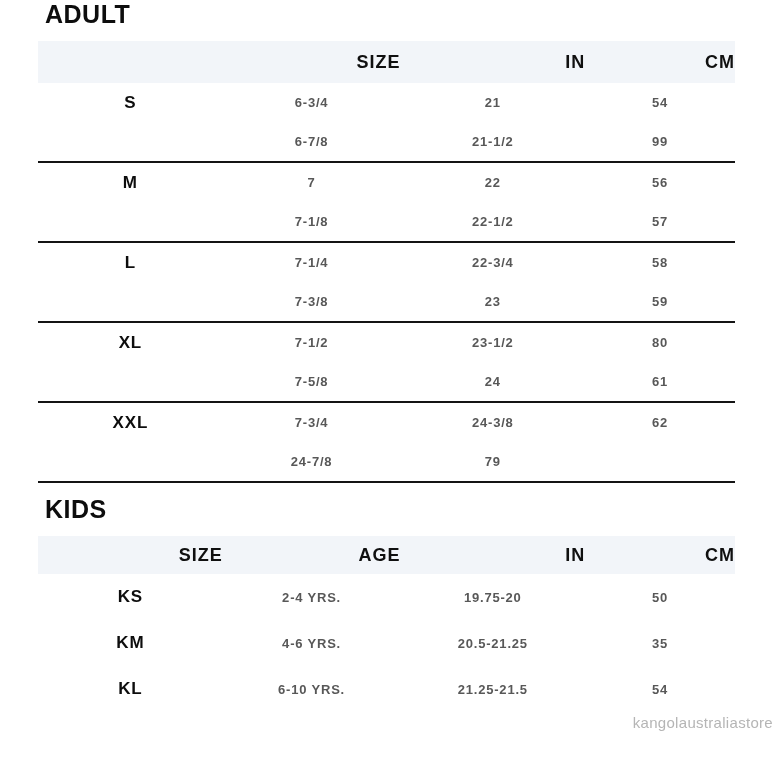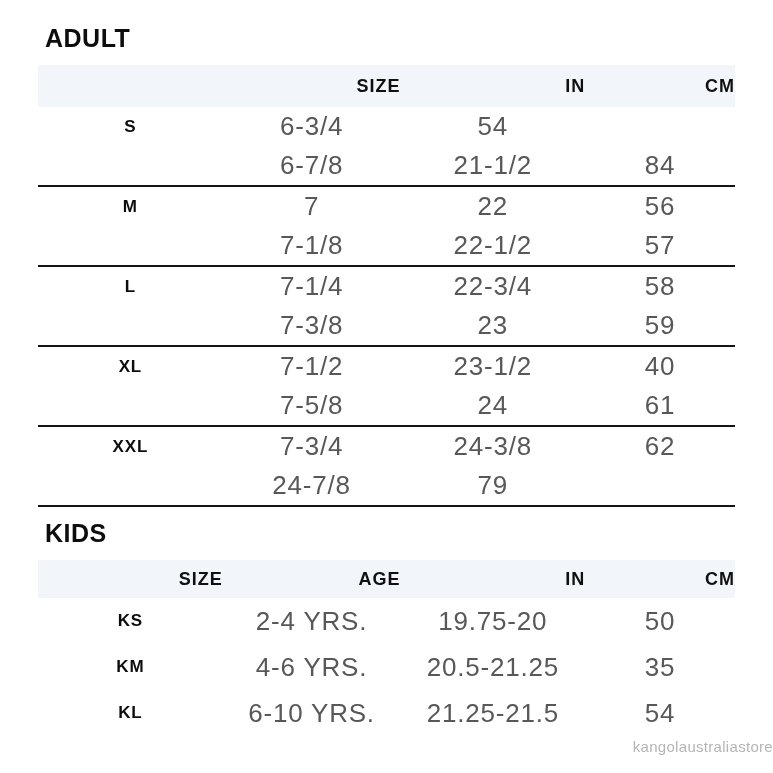--- a/index.html
+++ b/index.html
@@ -8,21 +8,20 @@
     background: #ffffff;
     font-family: "Liberation Sans", sans-serif;
   }
   .page {
     position: relative;
     width: 773px;
     height: 773px;
     background: #ffffff;
     overflow: hidden;
     box-sizing: border-box;
-    padding-top: 24px;
   }
   .section-title {
     margin: 0 0 12px 45px;
     font-size: 25px;
     font-weight: 700;
     letter-spacing: 0.5px;
     color: #0d0d0d;
   }
   .table {
     margin: 0 38px;
@@ -51,22 +50,22 @@
     height: 39px;
   }
   .kids-row {
     height: 46px;
   }
   .size-group {
     border-bottom: 2px solid #141414;
   }
   .cell {
     text-align: center;
-    font-size: 26px;
-    font-weight: 400;
+    font-size: 13px;
+    font-weight: 700;
     letter-spacing: 0.8px;
     color: #585858;
   }
   .cell.label {
     font-size: 17px;
     font-weight: 700;
     letter-spacing: 0.8px;
     color: #0d0d0d;
   }
   .kids-section {
@@ -93,27 +92,28 @@
         <div class="head-cell"></div>
         <div class="head-cell">SIZE</div>
         <div class="head-cell">IN</div>
         <div class="head-cell">CM</div>
       </div>
 
       <div class="size-group">
         <div class="grid-row data-row">
           <div class="cell label">S</div>
           <div class="cell">6-3/4</div>
+          <div class="cell">21</div>
           <div class="cell">54</div>
         </div>
         <div class="grid-row data-row">
           <div class="cell label"></div>
           <div class="cell">6-7/8</div>
           <div class="cell">21-1/2</div>
-          <div class="cell">84</div>
+          <div class="cell">99</div>
         </div>
       </div>
 
       <div class="size-group">
         <div class="grid-row data-row">
           <div class="cell label">M</div>
           <div class="cell">7</div>
           <div class="cell">22</div>
           <div class="cell">56</div>
         </div>
@@ -138,21 +138,21 @@
           <div class="cell">23</div>
           <div class="cell">59</div>
         </div>
       </div>
 
       <div class="size-group">
         <div class="grid-row data-row">
           <div class="cell label">XL</div>
           <div class="cell">7-1/2</div>
           <div class="cell">23-1/2</div>
-          <div class="cell">40</div>
+          <div class="cell">80</div>
         </div>
         <div class="grid-row data-row">
           <div class="cell label"></div>
           <div class="cell">7-5/8</div>
           <div class="cell">24</div>
           <div class="cell">61</div>
         </div>
       </div>
 
       <div class="size-group">

